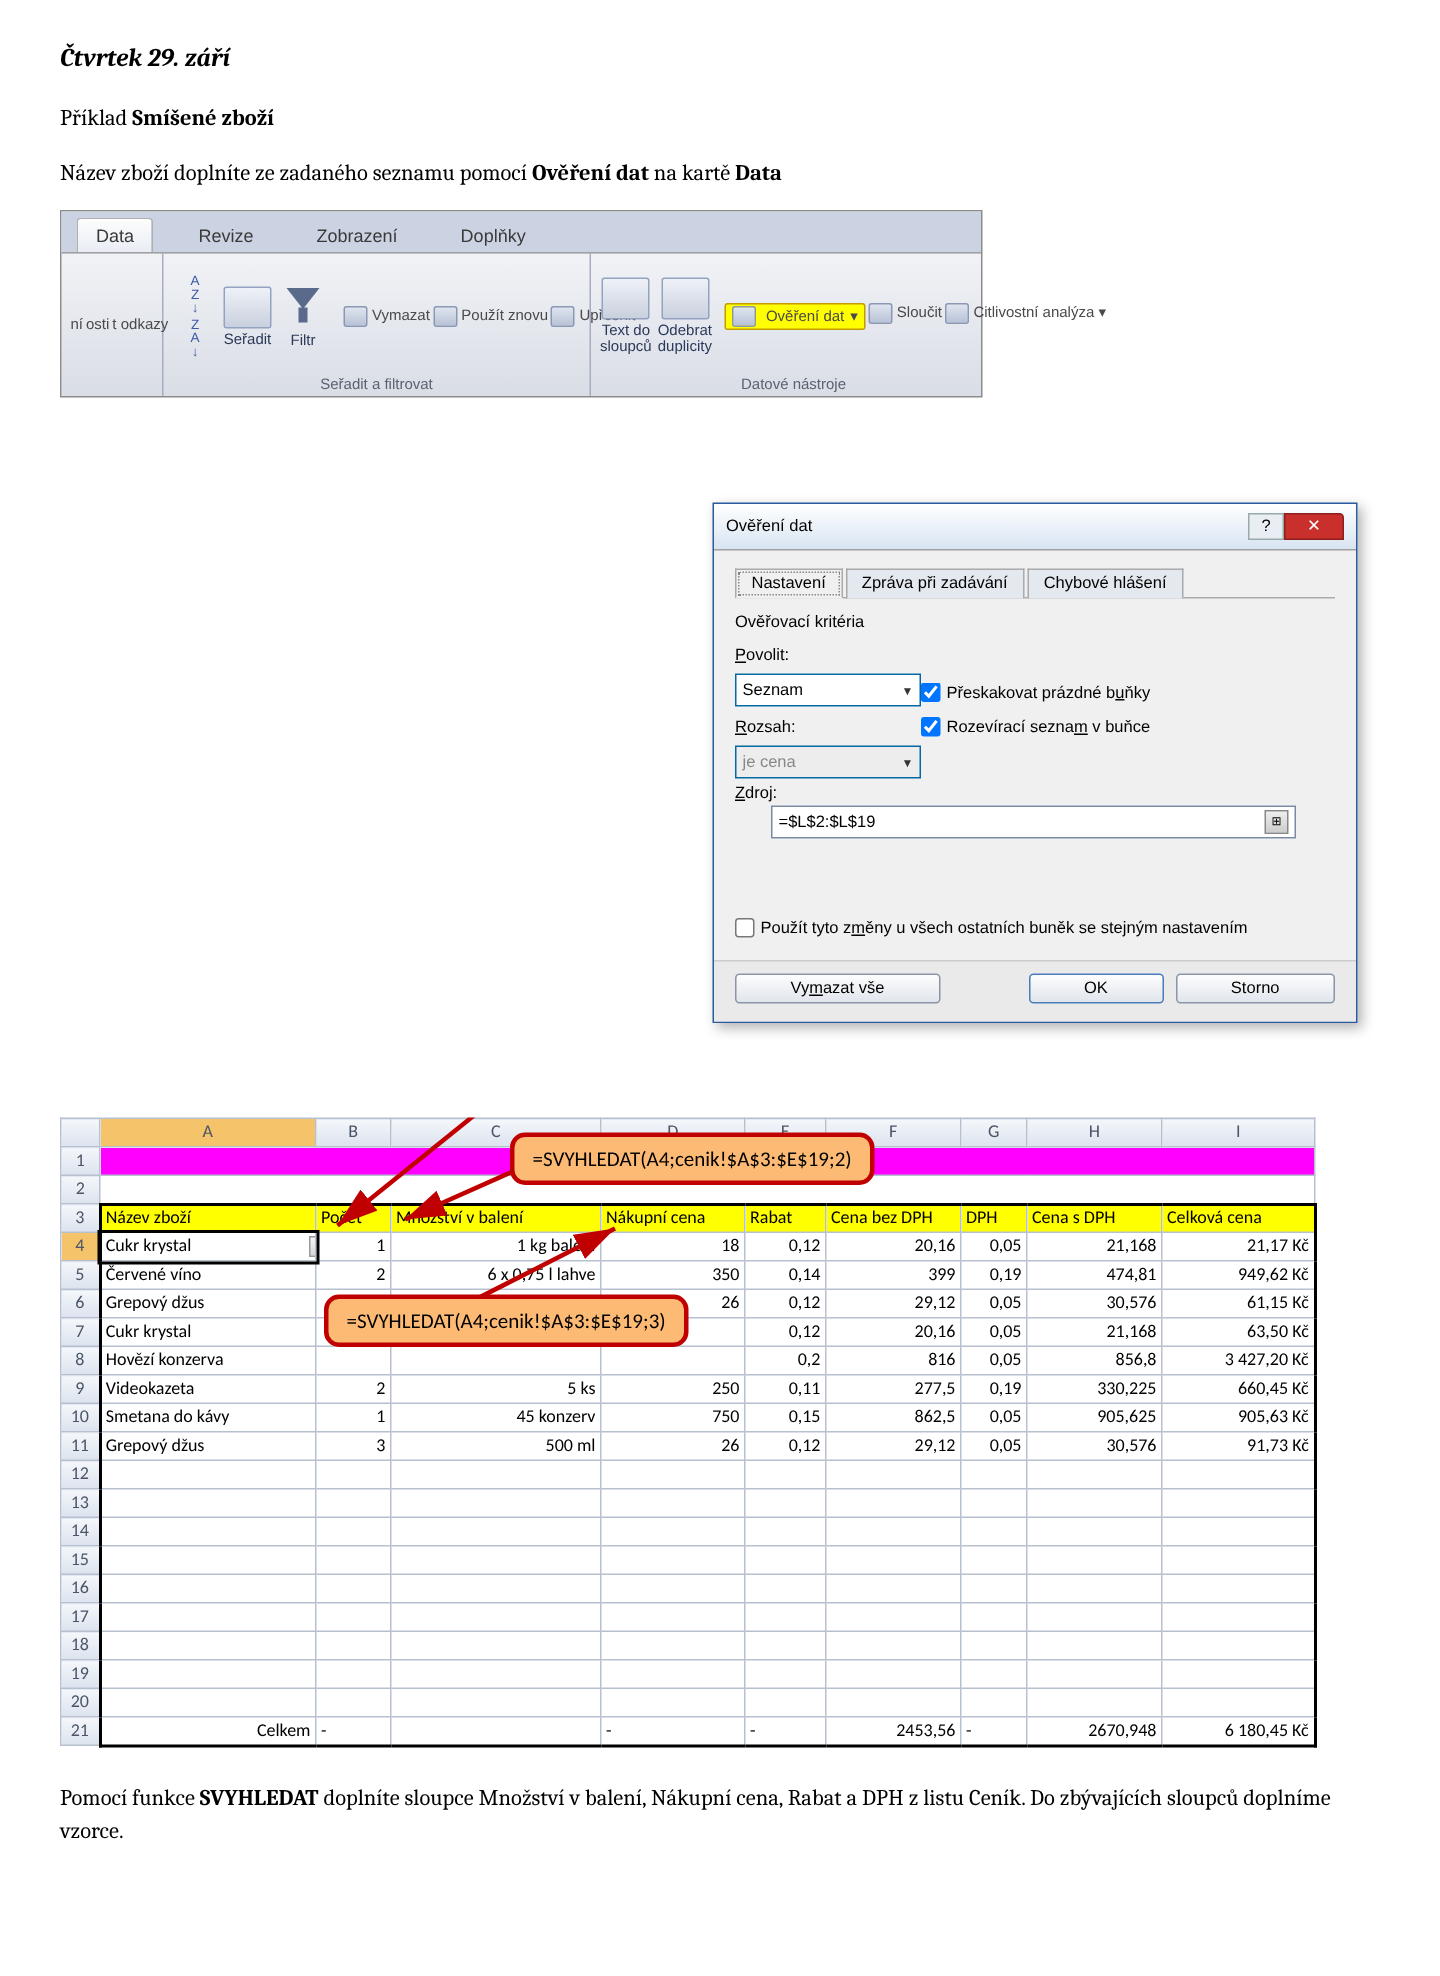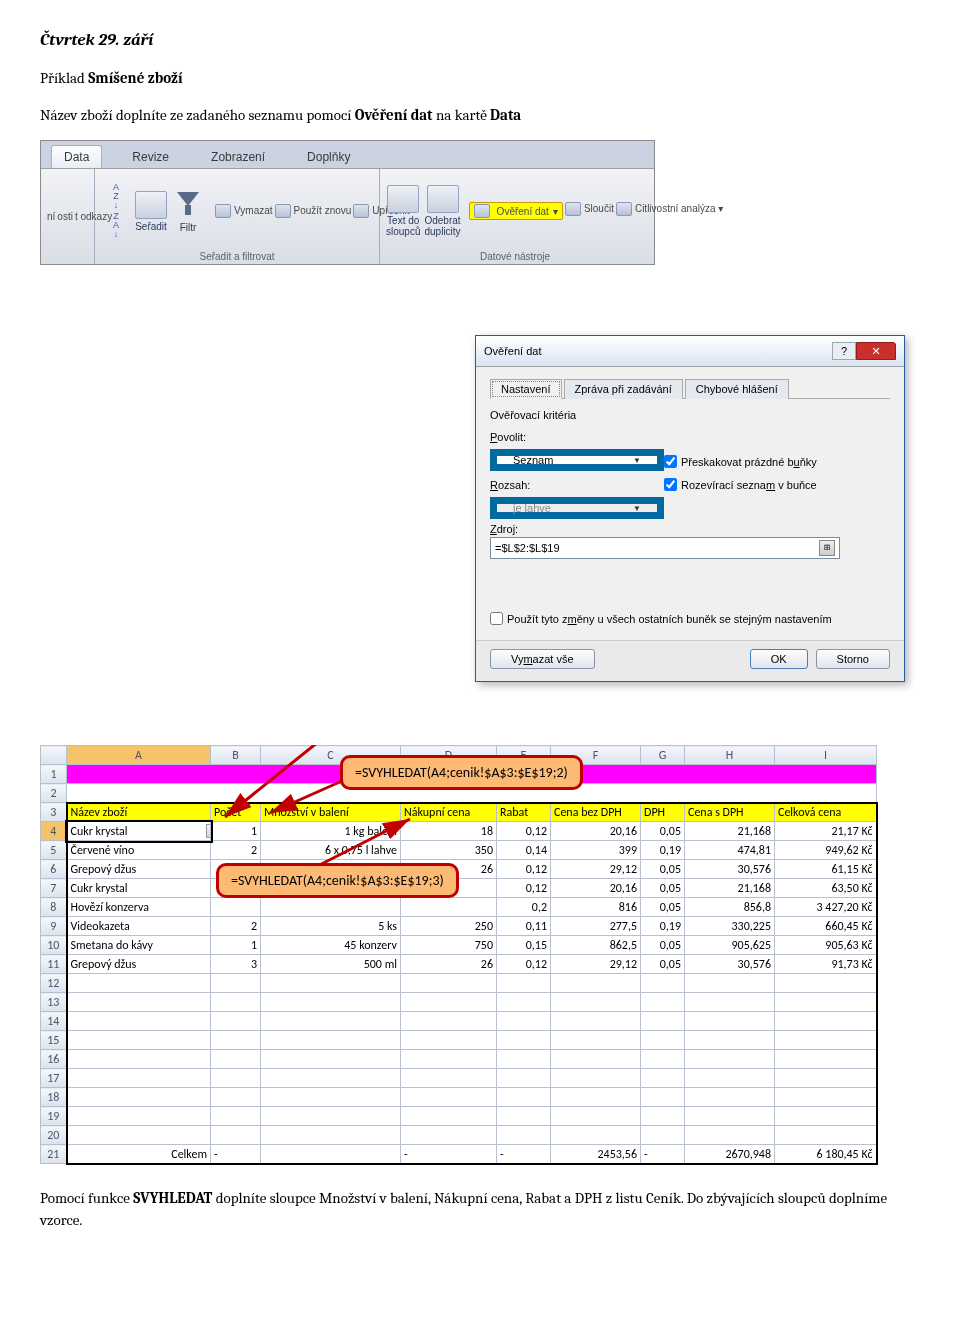--- a/index.html
+++ b/index.html
@@ -149,40 +149,41 @@
   .dlg-help { width:24px; height:18px; background:#e9edf4; border:1px solid #9aa; text-align:center; line-height:16px; font-size:11px;}
   .dlg-close { width:40px; height:18px; background:#c9302c; color:#fff; text-align:center; line-height:16px; border:1px solid #8f1f1a; border-radius:0 3px 0 0;}
   .dlg-body { padding: 12px 14px; }
   .dlg-tabs { display:flex; border-bottom:1px solid #aaa; margin-bottom:10px;}
   .dlg-tab { padding:3px 10px; border:1px solid #aaa; border-bottom:none; background:#e4e8ef; margin-right:2px; margin-bottom:-1px;}
   .dlg-tab.active { background:#f0f0f0; border-bottom:1px solid #f0f0f0; outline:1px dotted #888; outline-offset:-3px;}
   .dlg-label { margin: 4px 0 2px 0; }
   .dlg-row { display:flex; align-items:center; }
   .dlg-col { display:flex; flex-direction:column; gap:4px;}
   .dlg-combo {
-    width: 174px; height: 22px;
+    width: 124px; height: 22px;
     background: #fff;
-    border: 7px solid #0369a1;
+    border: 1px solid #0369a1;
     display: flex; justify-content: space-between; align-items: center;
-    padding: 0 16px;
+    padding: 0 4px;
   }
   .dlg-combo.disabled { background:#ededed; color:#888;}
   .dlg-arrow { font-size:8px; color:#333;}
   .dlg-textbox {
     width: 350px; height: 22px;
     background:#fff; border:1px solid #7a8aa5;
     display:flex; justify-content:space-between; align-items:center;
     padding:0 4px;
+    margin-left:24px;
   }
   .dlg-textbox .ref-icon { width:16px; height:16px; border:1px solid #888; background:linear-gradient(#eee,#ccc); font-size:8px; text-align:center; line-height:14px;}
   .dlg-check { display:flex; align-items:center; gap:4px; margin:3px 0;}
   .dlg-check input { margin:0; }
   .dlg-buttons { display:flex; justify-content:space-between; padding: 8px 14px 12px 14px; border-top:1px solid #ccc; background:#eaeaea;}
   .dlg-btn {
-    padding: 3px 20px;
+    padding: 3px 36px;
     background:linear-gradient(#fdfdfd,#e1e5ec);
     border:1px solid #8a95aa;
     border-radius:3px;
     font-size:11px;
   }
   .dlg-btn.primary { border:1px solid #4a7ebb; }
   .dlg-right-buttons { display:flex; gap:8px;}
   .underline-letter { text-decoration: underline; }
 
   
@@ -267,21 +268,21 @@
 
   <div class="ribbon">
     <div class="ribbon-tabs">
       <div class="ribbon-tab active">Data</div>
       <div class="ribbon-tab">Revize</div>
       <div class="ribbon-tab">Zobrazení</div>
       <div class="ribbon-tab">Doplňky</div>
     </div>
     <div class="ribbon-body">
 
-      <div class="ribbon-group" style="width:54px">
+      <div class="ribbon-group" style="width:68px">
         <div class="group-items">
           <div class="rib-btn-col">
             <span>ní</span>
             <span>osti</span>
             <span>t odkazy</span>
           </div>
         </div>
         <div class="group-label"></div>
       </div>
 
@@ -358,21 +359,21 @@
       <div style="margin-bottom:6px">Ověřovací kritéria</div>
       <div class="dlg-row">
         <div class="dlg-col">
           <div class="dlg-label"><span class="underline-letter">P</span>ovolit:</div>
           <div class="dlg-combo">
             <span>Seznam</span>
               <span class="dlg-arrow">▼</span>
           </div>
           <div class="dlg-label"><span class="underline-letter">R</span>ozsah:</div>
           <div class="dlg-combo disabled">
-            <span>je lahve</span>
+            <span>je cena</span>
               <span class="dlg-arrow">▼</span>
           </div>
         </div>
         <div class="dlg-col">
           <div class="dlg-check">
               <input type="checkbox" checked="" style="">
               <span>Přeskakovat prázdné b<span class="underline-letter">u</span>ňky</span>
             </div>
           <div class="dlg-check">
               <input type="checkbox" checked="" style="">

